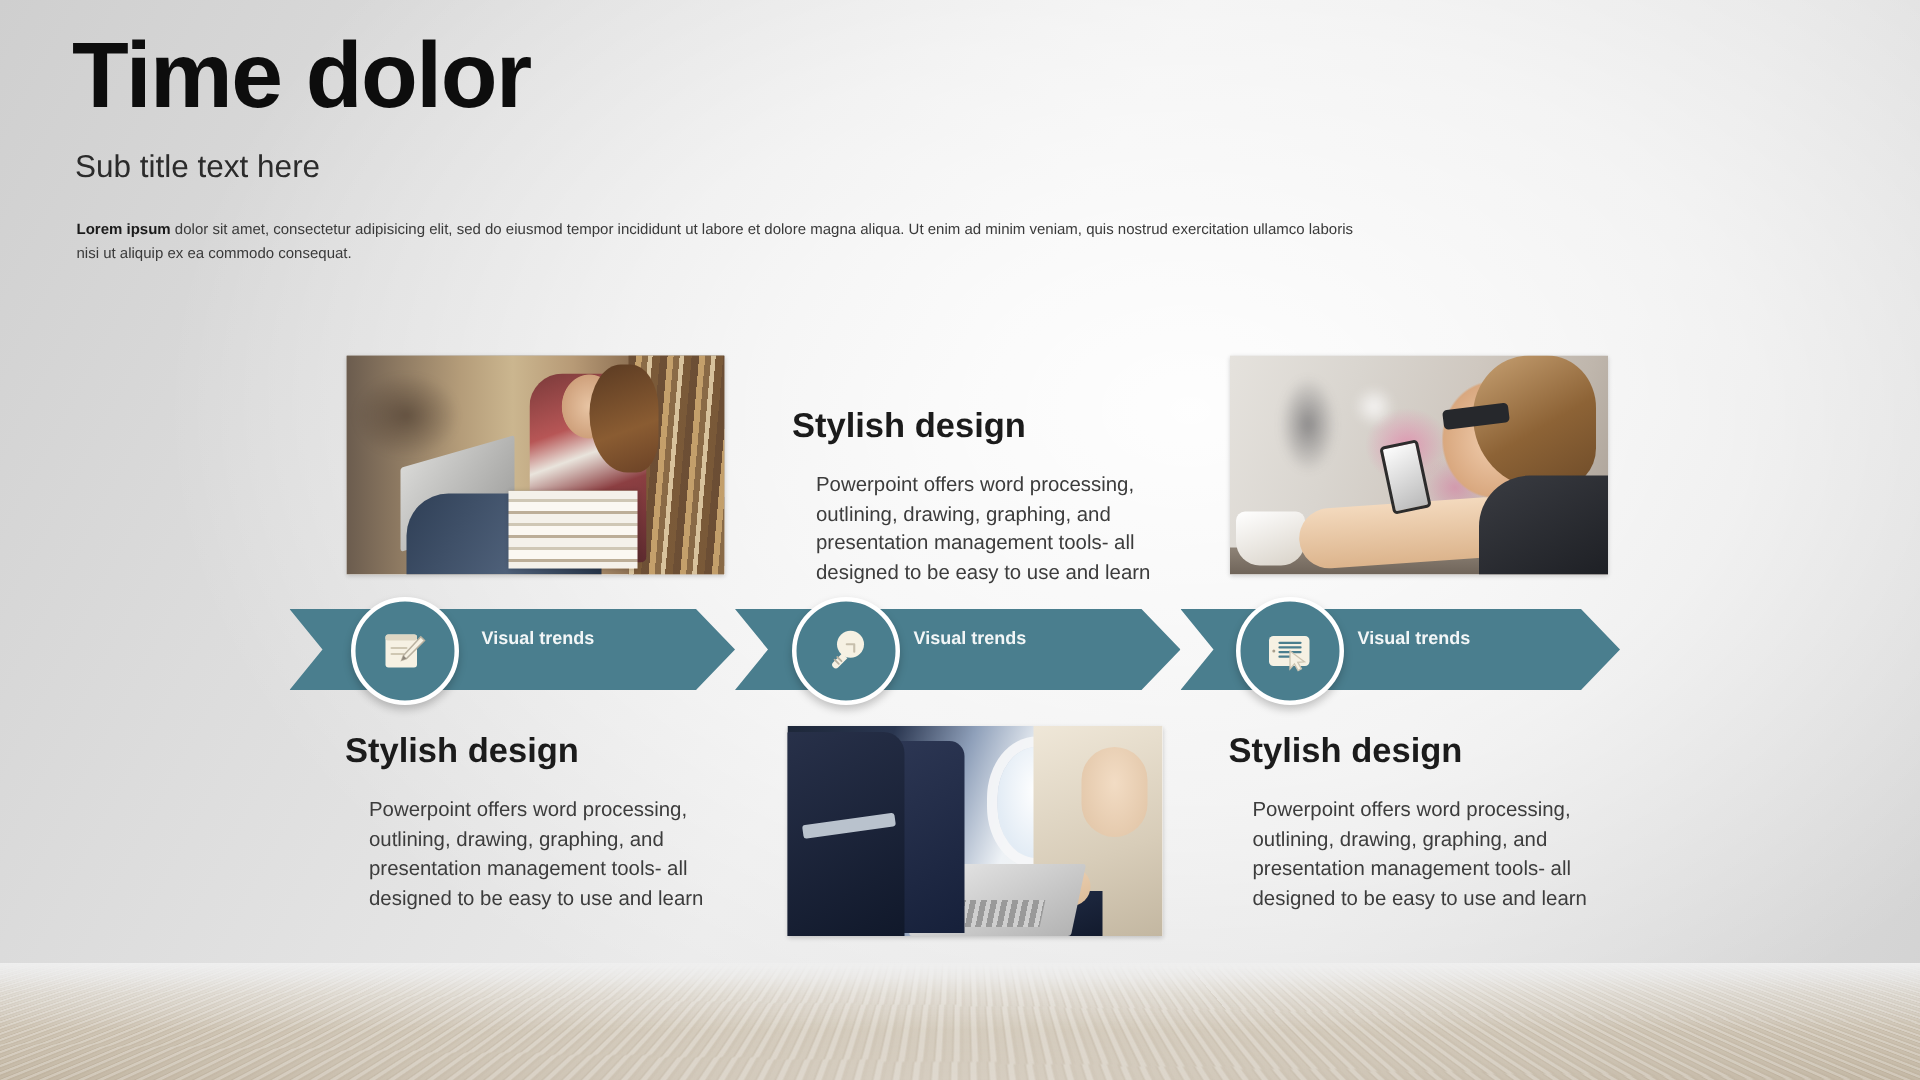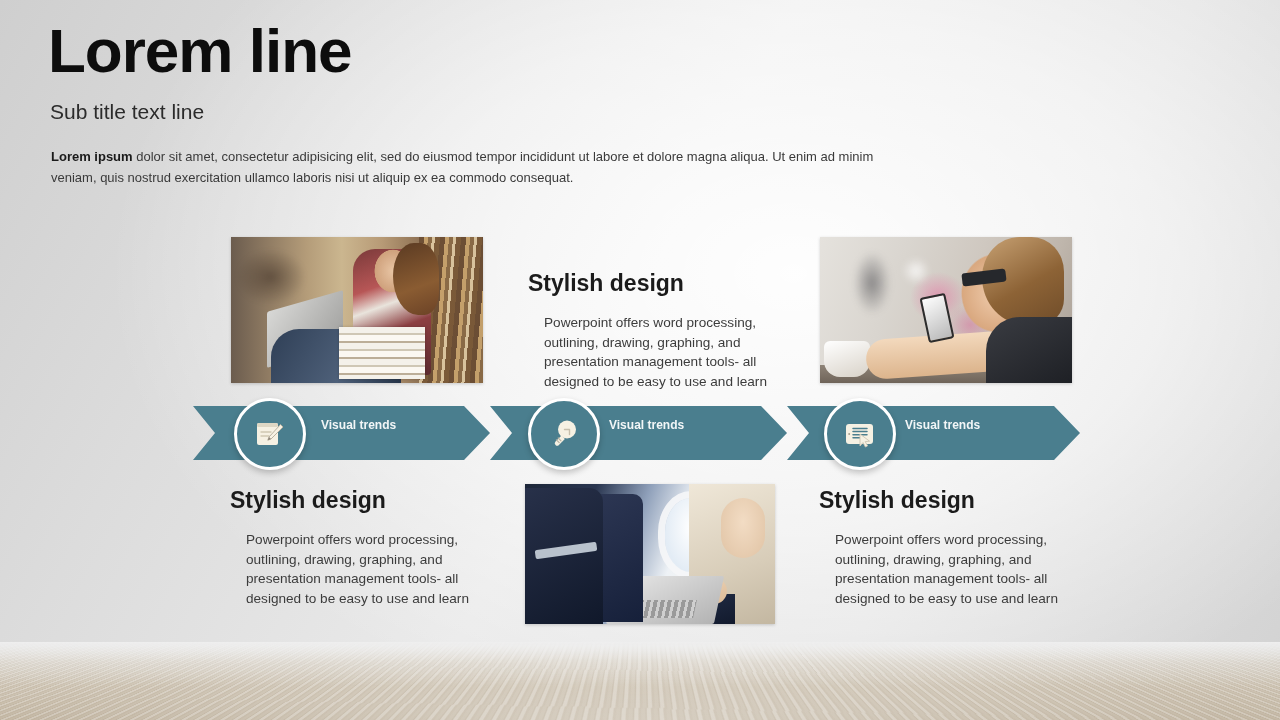--- a/index.html
+++ b/index.html
@@ -43,21 +43,21 @@
     position:absolute;left:48px;top:18px;
     font-size:62px;line-height:1.05;font-weight:bold;color:#0d0d0d;
     letter-spacing:-1px;
   }
   .subtitle{
     position:absolute;left:50px;top:100px;
     font-size:21px;color:#2b2b2b;font-weight:normal;
   }
   .lead{
     position:absolute;left:51px;top:146px;width:862px;
-    font-size:13px;line-height:1.62;color:#3a3a3a;
+    font-size:10px;line-height:1.62;color:#3a3a3a;
   }
   .lead b{color:#1a1a1a;font-weight:bold;}
 
   
   .photo{position:absolute;overflow:hidden;box-shadow:0 1px 3px rgba(0,0,0,0.18);}
   .photo .px{position:absolute;inset:0;}
 
   #photo-library{left:231px;top:237px;width:252px;height:146px;}
   #photo-phone{left:820px;top:237px;width:252px;height:146px;}
   #photo-plane{left:525px;top:484px;width:250px;height:140px;}
@@ -167,22 +167,22 @@
   .block p{margin:16px;font-size:13.6px;line-height:1.45;color:#3c3c3c;}
   #block-top-center{left:528px;top:270px;}
   #block-bottom-left{left:230px;top:487px;}
   #block-bottom-right{left:819px;top:487px;}
 </style>
 </head>
 <body>
 
 <div class="slide">
 
-  <div class="title">Lorem line</div>
-  <div class="subtitle">Sub title text line</div>
+  <div class="title">Time dolor</div>
+  <div class="subtitle">Sub title text here</div>
   <div class="lead">
     <b>Lorem ipsum</b><span> dolor sit amet, consectetur adipisicing elit, sed do eiusmod tempor incididunt ut labore et dolore magna aliqua. Ut enim ad minim veniam, quis nostrud exercitation ullamco laboris nisi ut aliquip ex ea commodo consequat.</span>
   </div>
 
   <div class="photo" id="photo-library">
     <div class="px lib">
       <div class="bg"></div>
       <div class="shelf"></div>
       <div class="laptop"></div>
       <div class="jeans"></div>

